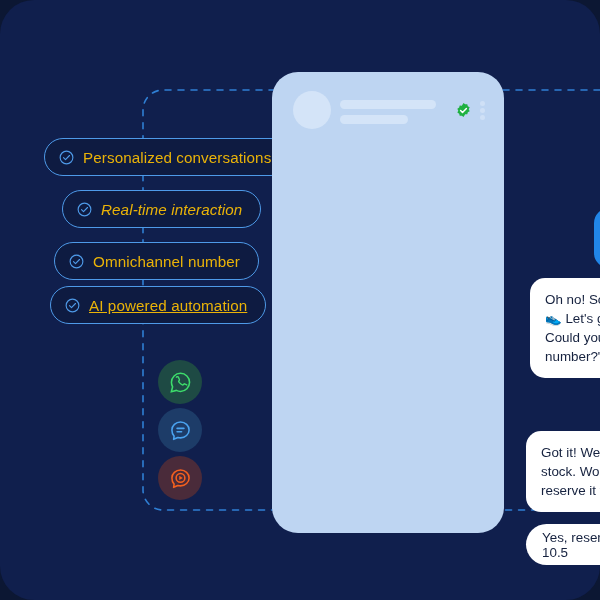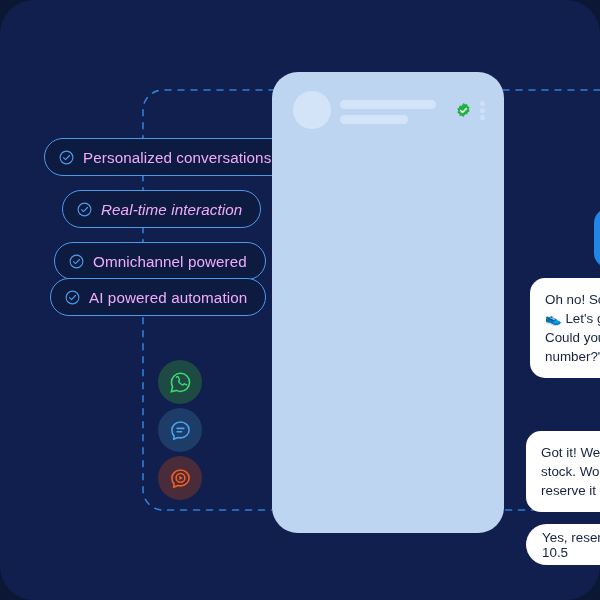--- a/index.html
+++ b/index.html
@@ -14,28 +14,28 @@
   }
 
   
   .dashed-path{position:absolute;left:0;top:0;width:600px;height:600px;pointer-events:none;}
 
   
   .pill{
     position:absolute;display:flex;align-items:center;gap:9px;
     height:38px;padding:0 18px 0 14px;
     background:#0e1b41;border:1.6px solid #4e9ae8;border-radius:22px;
-    color:#f0abfc;font-size:15.2px;letter-spacing:.1px;white-space:nowrap;
+    color:#eab308;font-size:15.2px;letter-spacing:.1px;white-space:nowrap;
     box-sizing:border-box;
   }
   .pill .chk{width:15px;height:15px;flex:0 0 15px;display:block;}
   .pill-0{left:44px;top:138px;}
   .pill-1{left:62px;top:190px;font-style:italic;}
   .pill-2{left:54px;top:242px;}
-  .pill-3{left:50px;top:278px;}
+  .pill-3{left:50px;top:286px;text-decoration:underline;}
 
   
   .chan{
     position:absolute;left:158px;width:44px;height:44px;border-radius:50%;
     display:flex;align-items:center;justify-content:center;
   }
   .chan-0{top:360px;background:#1e4a44;}
   .chan-1{top:408px;background:#1d3c68;}
   .chan-2{top:456px;background:#4a2b3a;}
 
@@ -92,21 +92,21 @@
       <path d="M7.2 12.3 L10.4 15.4 L16.8 8.8" fill="none" stroke="#4e9ae8" stroke-width="1.8" stroke-linecap="round" stroke-linejoin="round"></path>
     </svg>
     <span>Real-time interaction</span>
   </div>
 
   <div class="pill pill-2">
     <svg class="chk" viewBox="0 0 24 24">
       <circle cx="12" cy="12" r="10.2" fill="none" stroke="#4e9ae8" stroke-width="1.8"></circle>
       <path d="M7.2 12.3 L10.4 15.4 L16.8 8.8" fill="none" stroke="#4e9ae8" stroke-width="1.8" stroke-linecap="round" stroke-linejoin="round"></path>
     </svg>
-    <span>Omnichannel powered</span>
+    <span>Omnichannel number</span>
   </div>
 
   <div class="pill pill-3">
     <svg class="chk" viewBox="0 0 24 24">
       <circle cx="12" cy="12" r="10.2" fill="none" stroke="#4e9ae8" stroke-width="1.8"></circle>
       <path d="M7.2 12.3 L10.4 15.4 L16.8 8.8" fill="none" stroke="#4e9ae8" stroke-width="1.8" stroke-linecap="round" stroke-linejoin="round"></path>
     </svg>
     <span>AI powered automation</span>
   </div>
 

